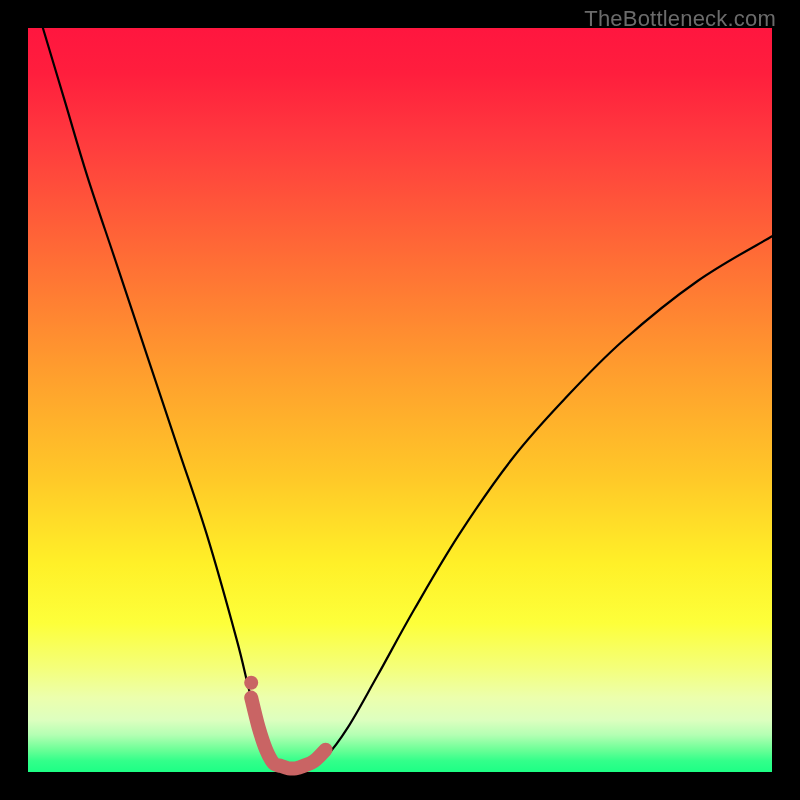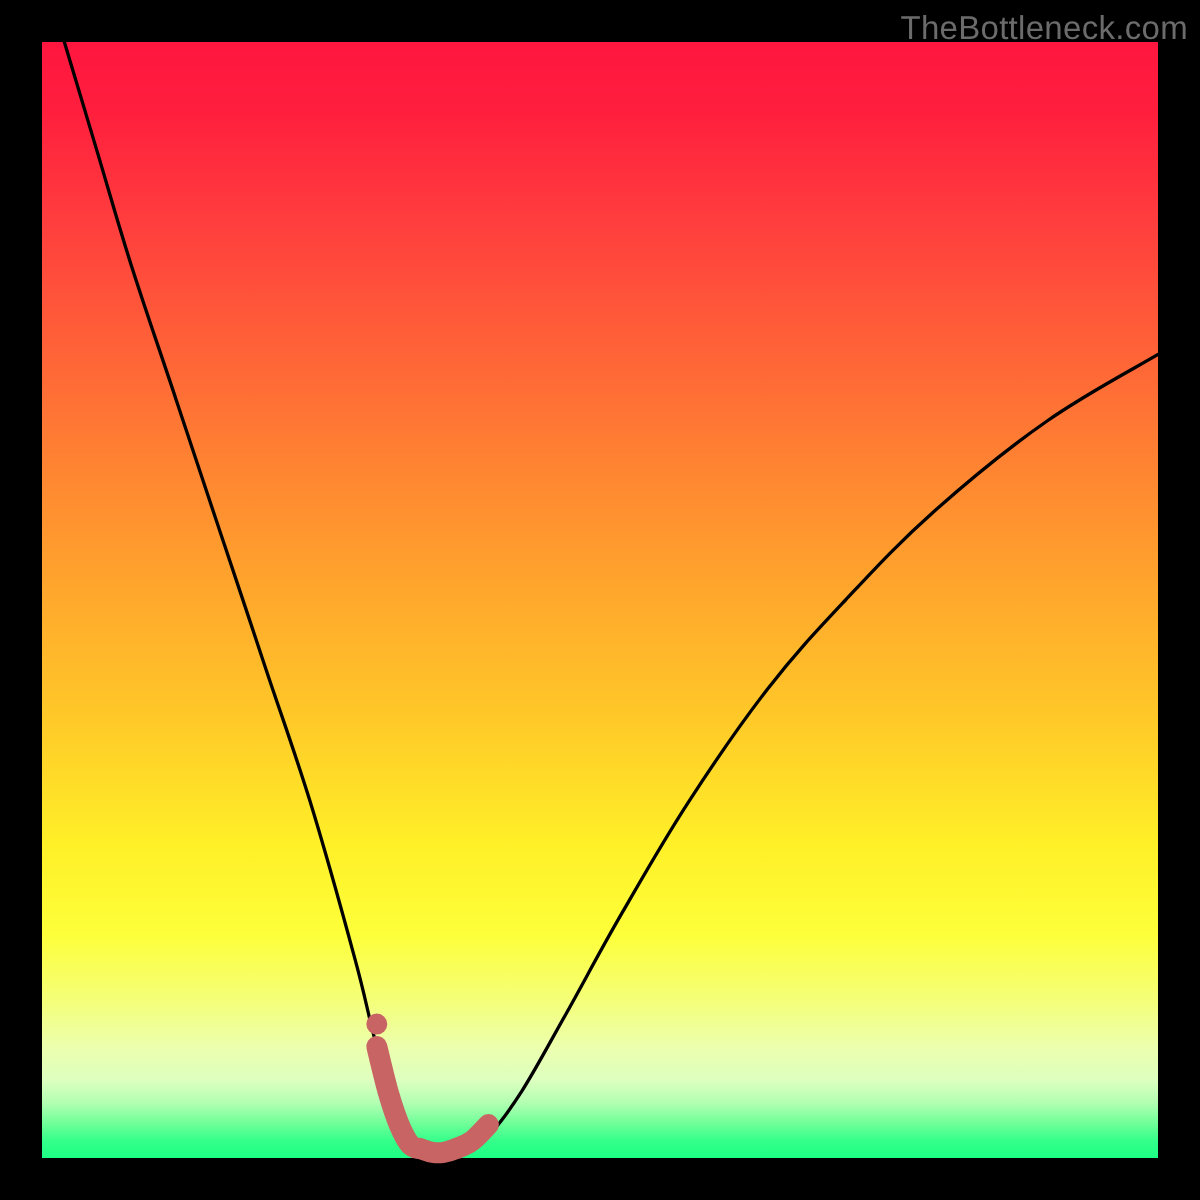--- a/index.html
+++ b/index.html
@@ -31,21 +31,21 @@
       #ddffbf 93%,
       #b4ffb3 95%,
       #6cff97 97%,
       #33ff8a 98.5%,
       #1dff85 100%
     );
   }
   .watermark {
     position: absolute;
     top: 6px;
-    right: 8px;
+    right: 24px;
     color: #6b6b6b;
     font-size: 22px;
     font-weight: 500;
     letter-spacing: 0.2px;
     user-select: none;
   }
   svg.curves {
     position: absolute;
     left: 0;
     top: 0;

